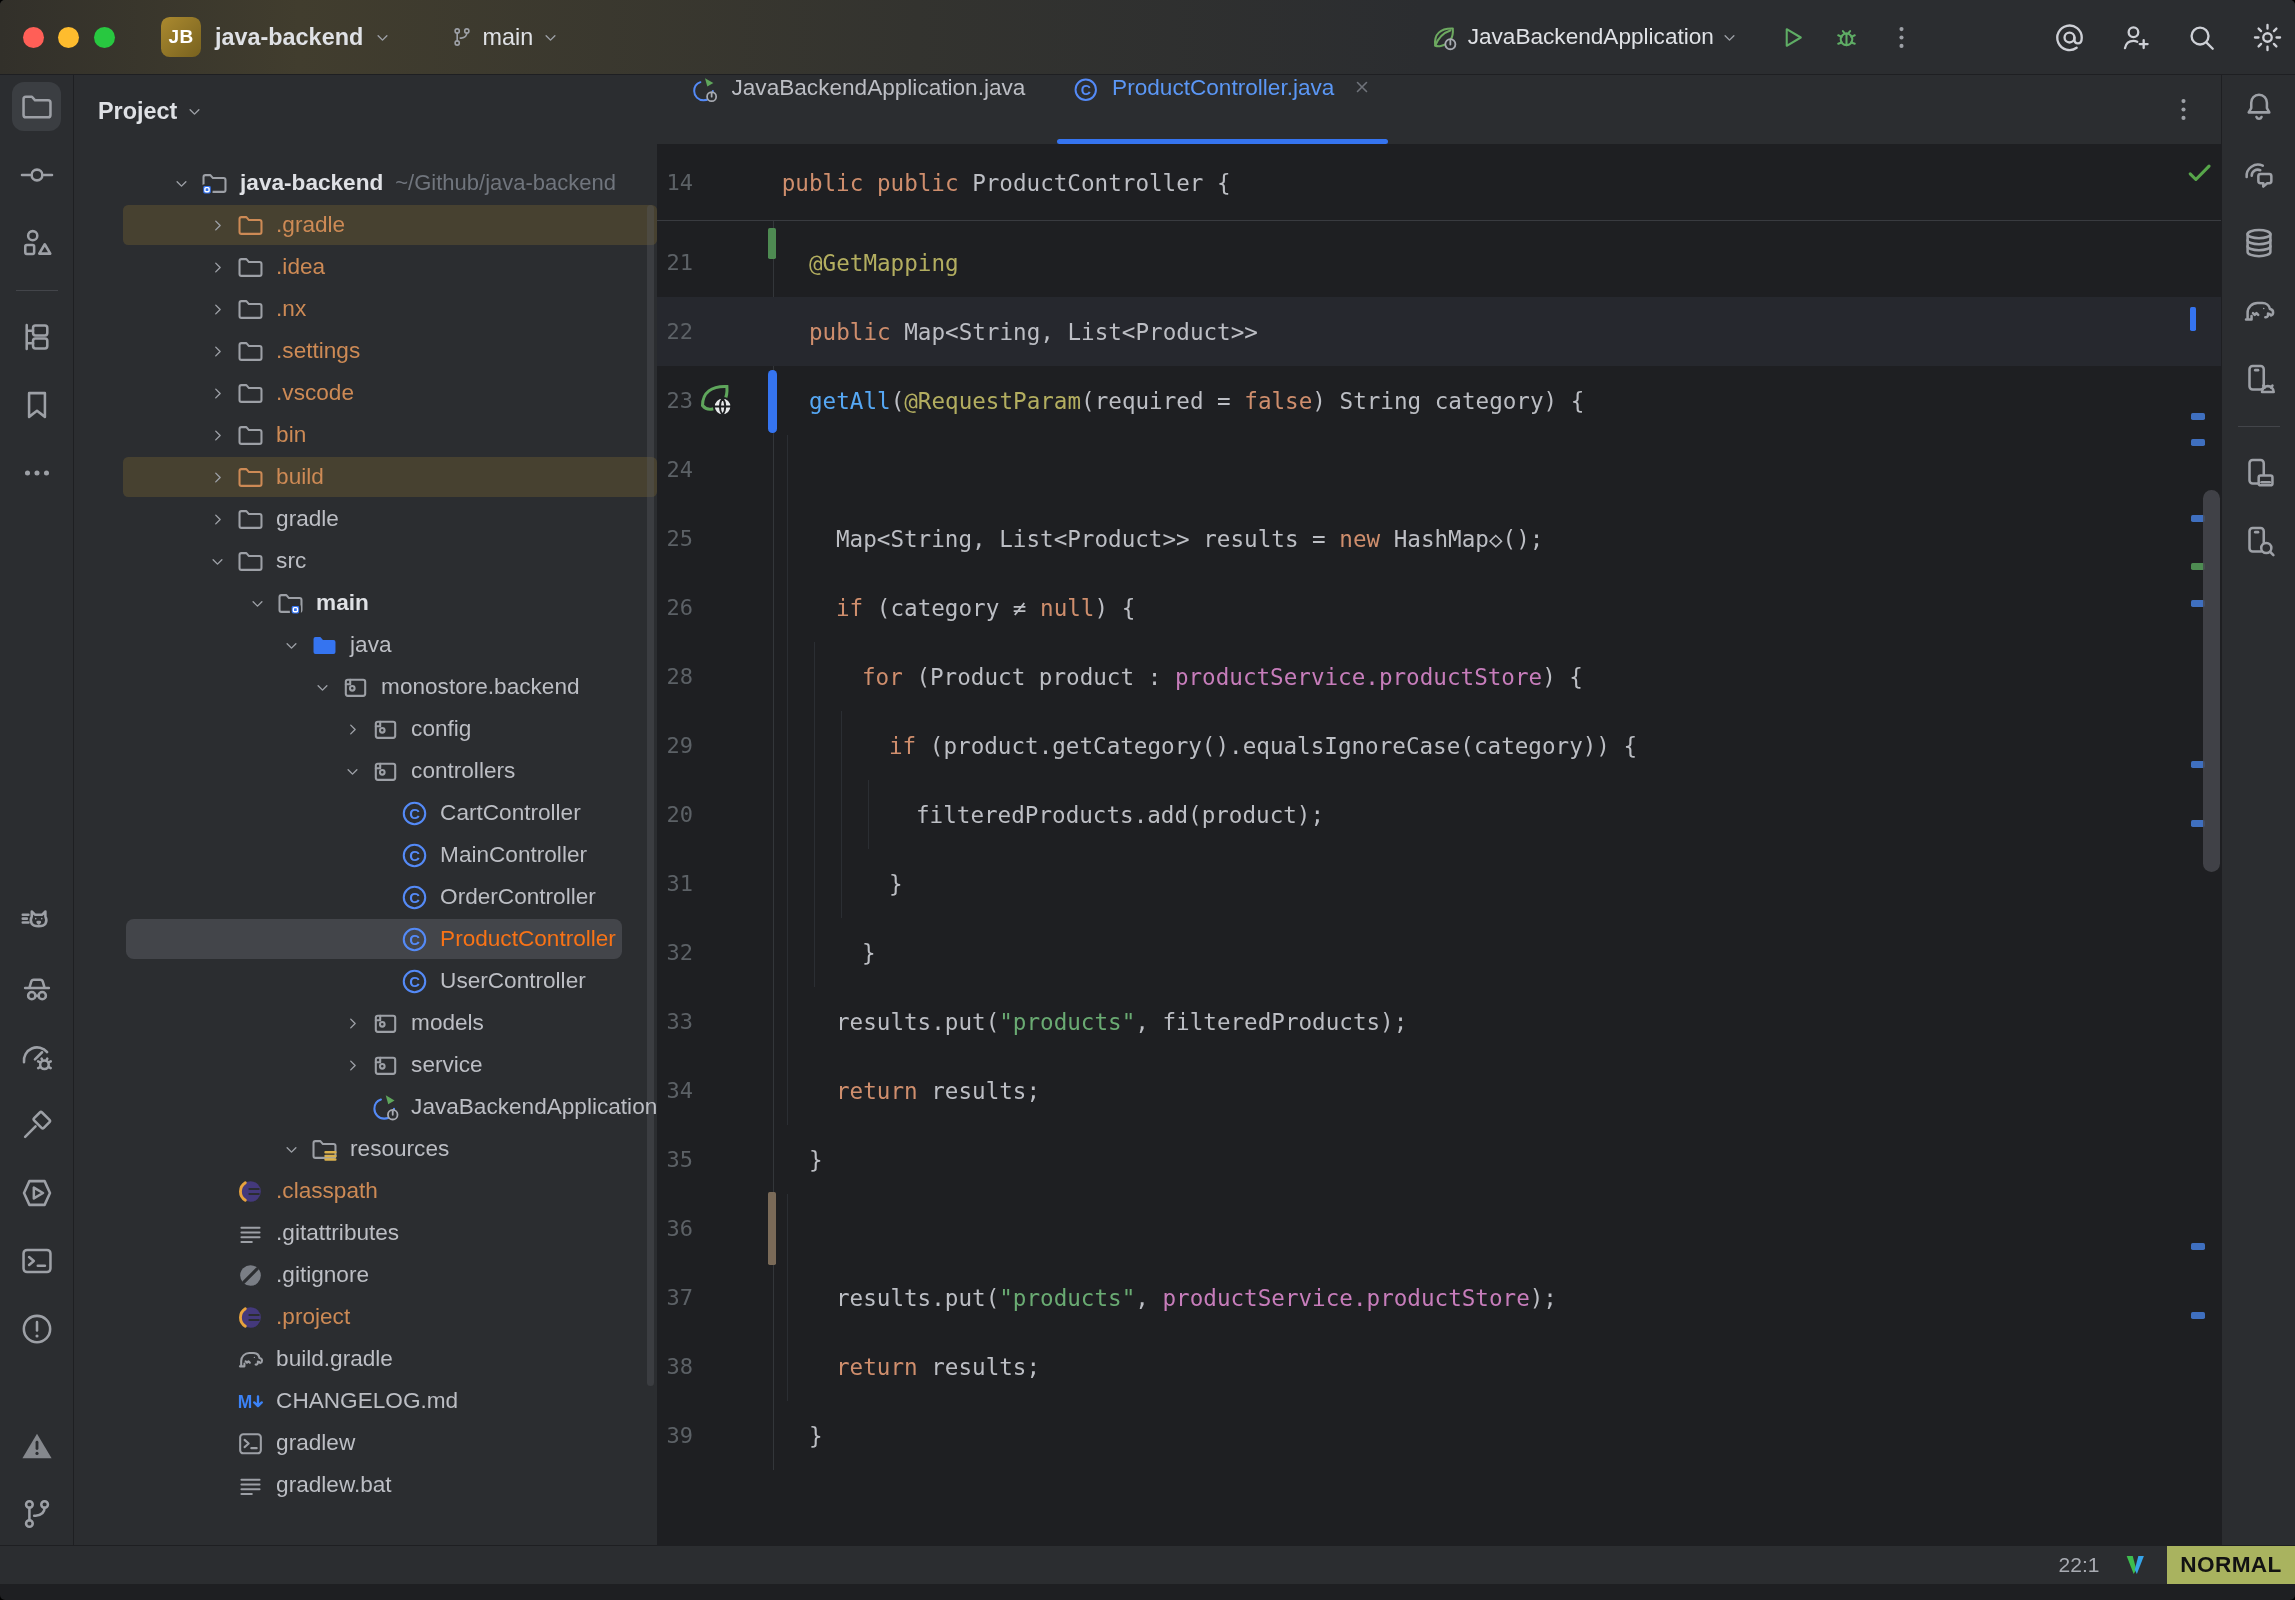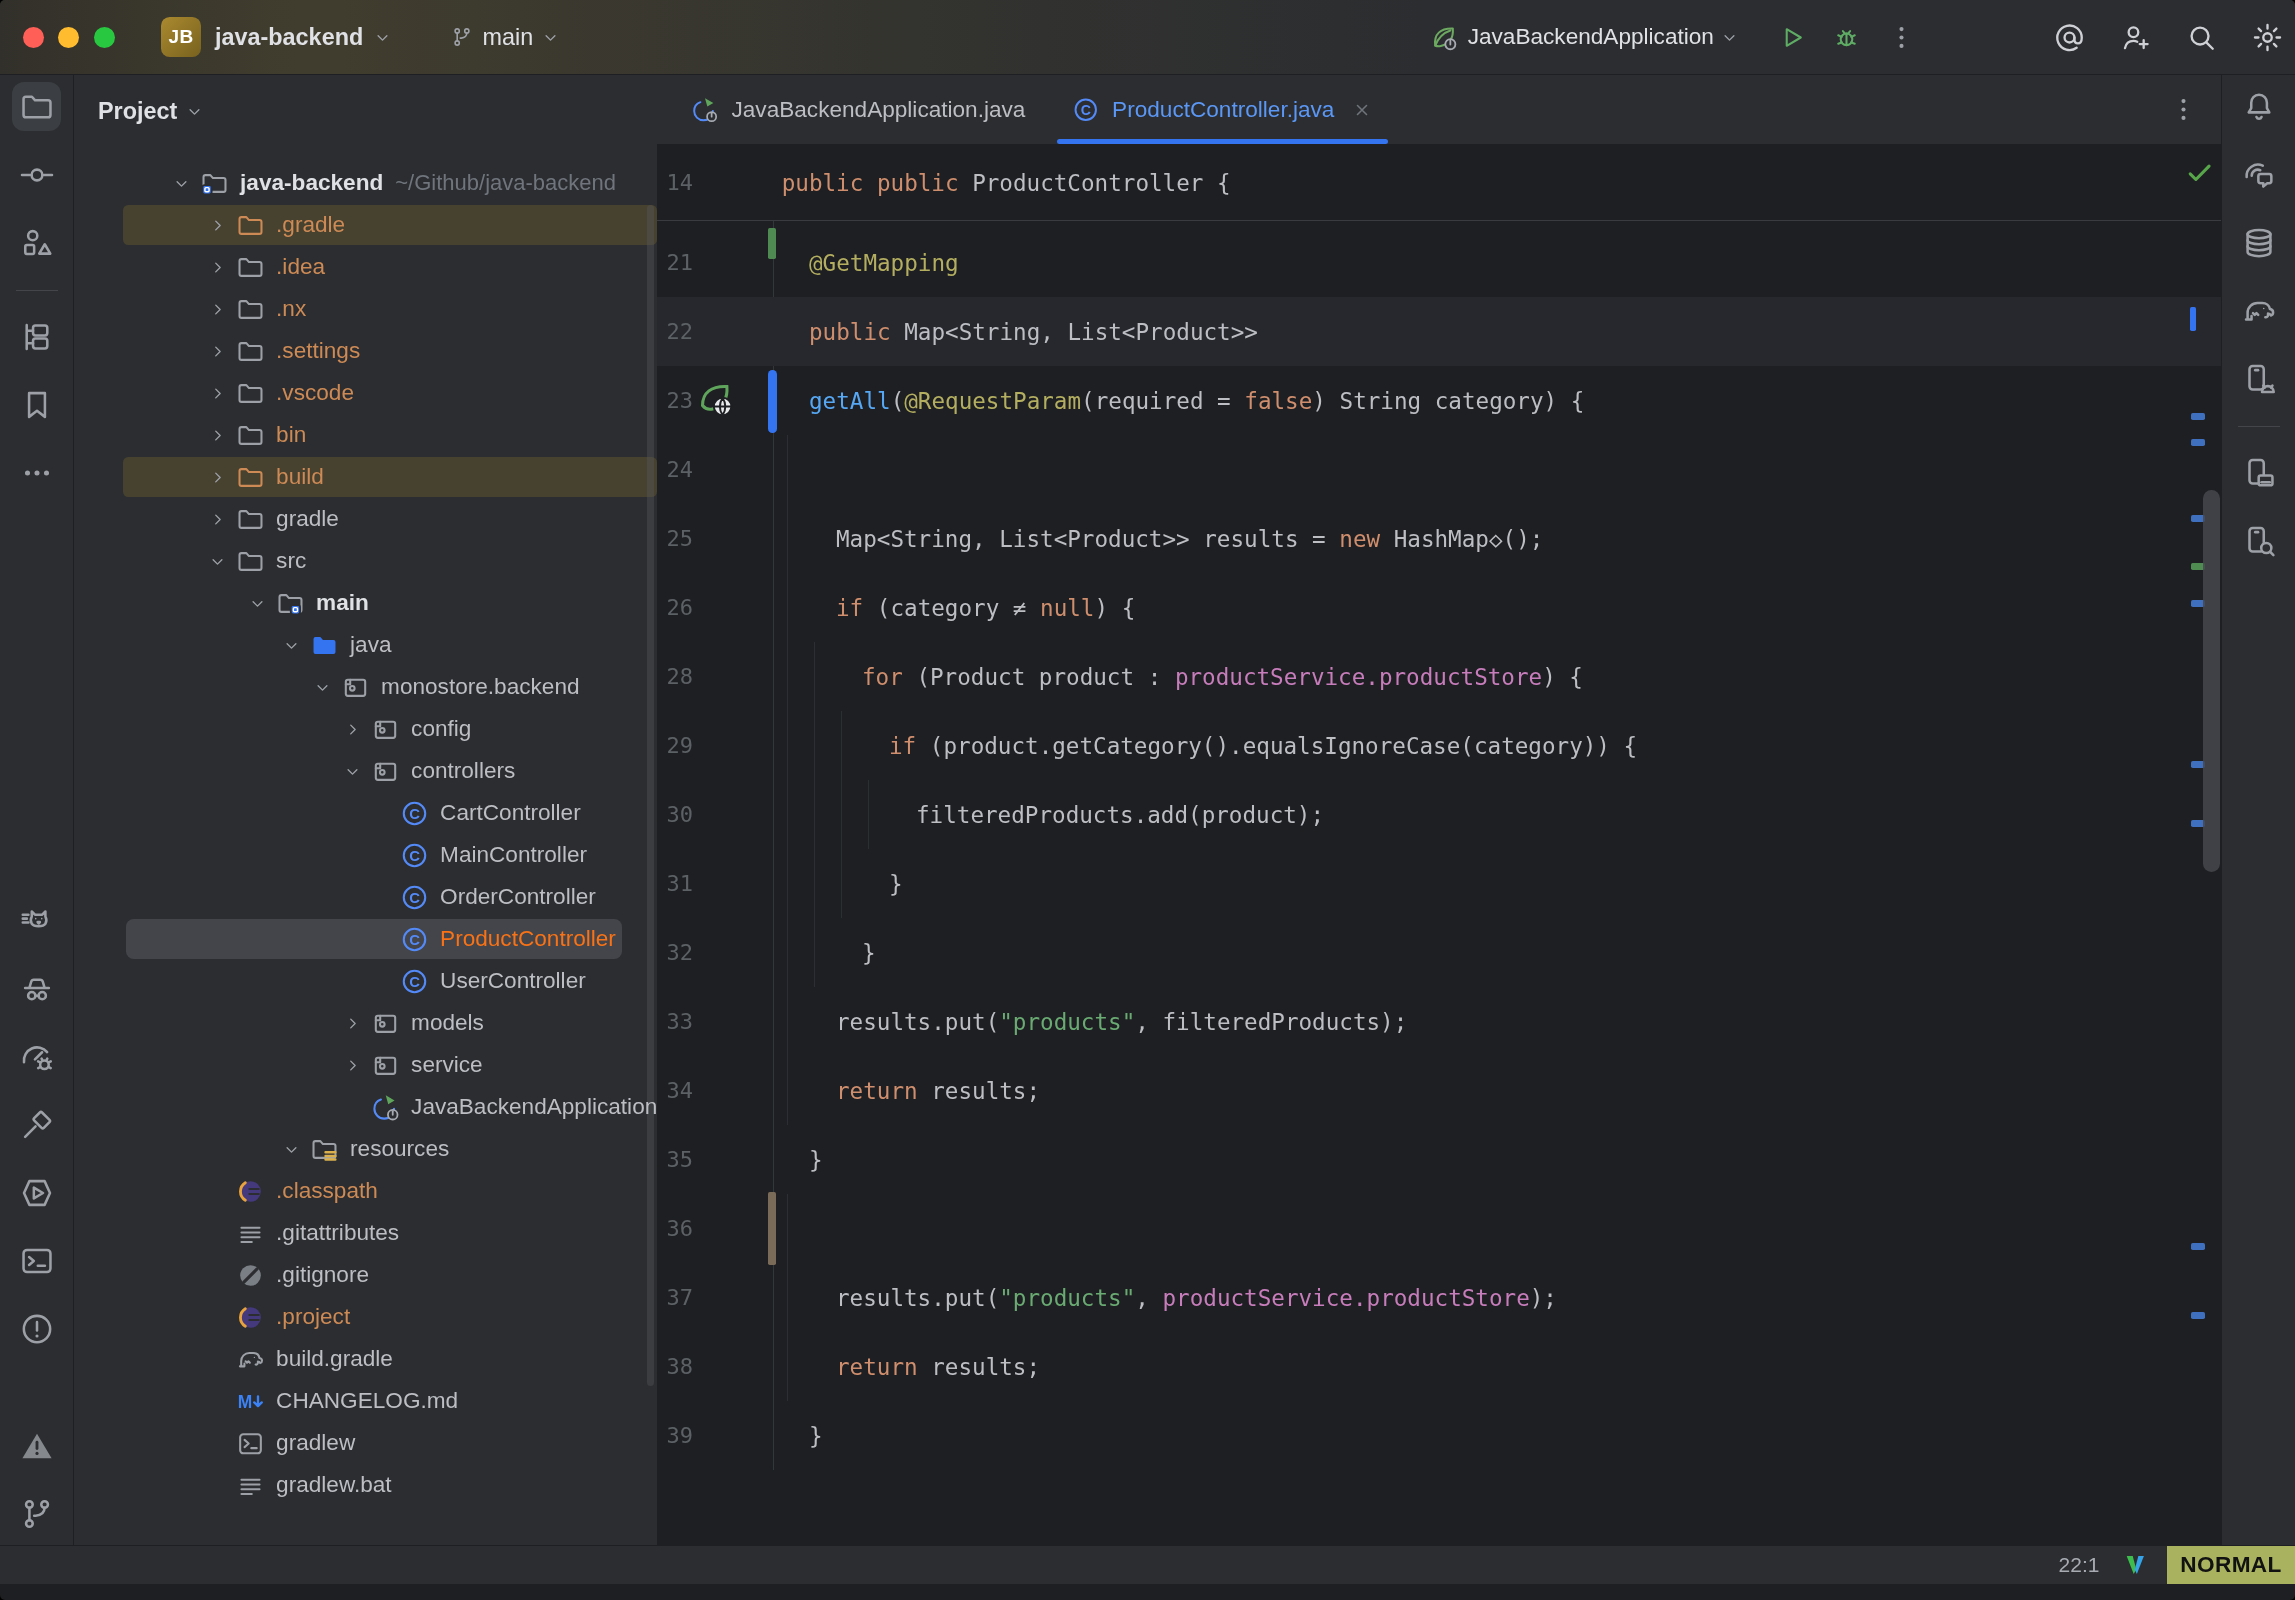--- a/index.html
+++ b/index.html
@@ -49,21 +49,21 @@
   .ticon{width:31px;height:31px;flex:0 0 31px;margin-left:1.7px;}
   .tlabel{margin-left:10.4px;white-space:nowrap;}
   .tx-orange{color:#CD8A55;}
   .tx-bold{color:#DFE1E5;font-weight:700;}
   .tx-sel{color:#f97316;}
   .tsfx{margin-left:12px;color:#70757D;font-size:22px;}
   .pscroll{position:absolute;right:2.6px;top:130px;width:7px;height:1181px;background:#5A5D61;opacity:.35;border-radius:3.5px;}
   
   .editor{position:absolute;top:75px;left:657px;right:73px;bottom:38px;background:#1E1F22;}
   .tabbar{height:69px;display:flex;align-items:center;padding-left:10.4px;background:#2B2D30;border-bottom:0.9px solid #1E1F22;position:relative;}
-  .tab{display:flex;align-items:center;gap:12px;padding:0 22.6px;height:100%;position:relative;font-size:22.6px;color:#BCBEC4;}
+  .tab{display:flex;align-items:flex-start;gap:12px;padding:0 22.6px;height:100%;position:relative;font-size:22.6px;color:#BCBEC4;}
   .tab.active{color:#5B97F5;}
   .tab.active .ul{position:absolute;left:8.7px;right:8.7px;bottom:0;height:5.2px;border-radius:2.6px;background:#3574F0;}
   .tab .close{margin-left:3.5px;color:#6F737A;}
   .tabmore{margin-left:auto;margin-right:22.6px;}
   .sticky{height:75px;display:flex;align-items:center;border-bottom:1.7px solid #393B40;position:relative;}
   .codewrap{position:relative;padding-top:7px;}
   .codewrap .gutline{position:absolute;left:116px;top:0;bottom:0;width:0.9px;background:#33363A;}
   .crow{height:69px;display:flex;align-items:center;position:relative;}
   .crow.hl{background:#26282E;}
   .lnum{width:116px;flex:0 0 116px;text-align:right;padding-right:80px;box-sizing:border-box;
@@ -705,21 +705,21 @@
           <div class="guide" style="left: 157px;"></div>
           <div class="guide" style="left: 184px;"></div>
           <span class="lnum">29</span>
           <span class="ctext" style="margin-left: 116px;"><span class="ckw">if</span><span> (product.getCategory().equalsIgnoreCase(category)) {</span></span>
         </div>
         <div class="crow">
           <div class="guide" style="left: 130px;"></div>
           <div class="guide" style="left: 157px;"></div>
           <div class="guide" style="left: 184px;"></div>
           <div class="guide" style="left: 211px;"></div>
-          <span class="lnum">30</span>
+          <span class="lnum">20</span>
           <span class="ctext" style="margin-left: 143px;"><span>filteredProducts.add(product);</span></span>
         </div>
         <div class="crow">
           <div class="guide" style="left: 130px;"></div>
           <div class="guide" style="left: 157px;"></div>
           <div class="guide" style="left: 184px;"></div>
           <span class="lnum">31</span>
           <span class="ctext" style="margin-left: 116px;"><span>}</span></span>
         </div>
         <div class="crow">

